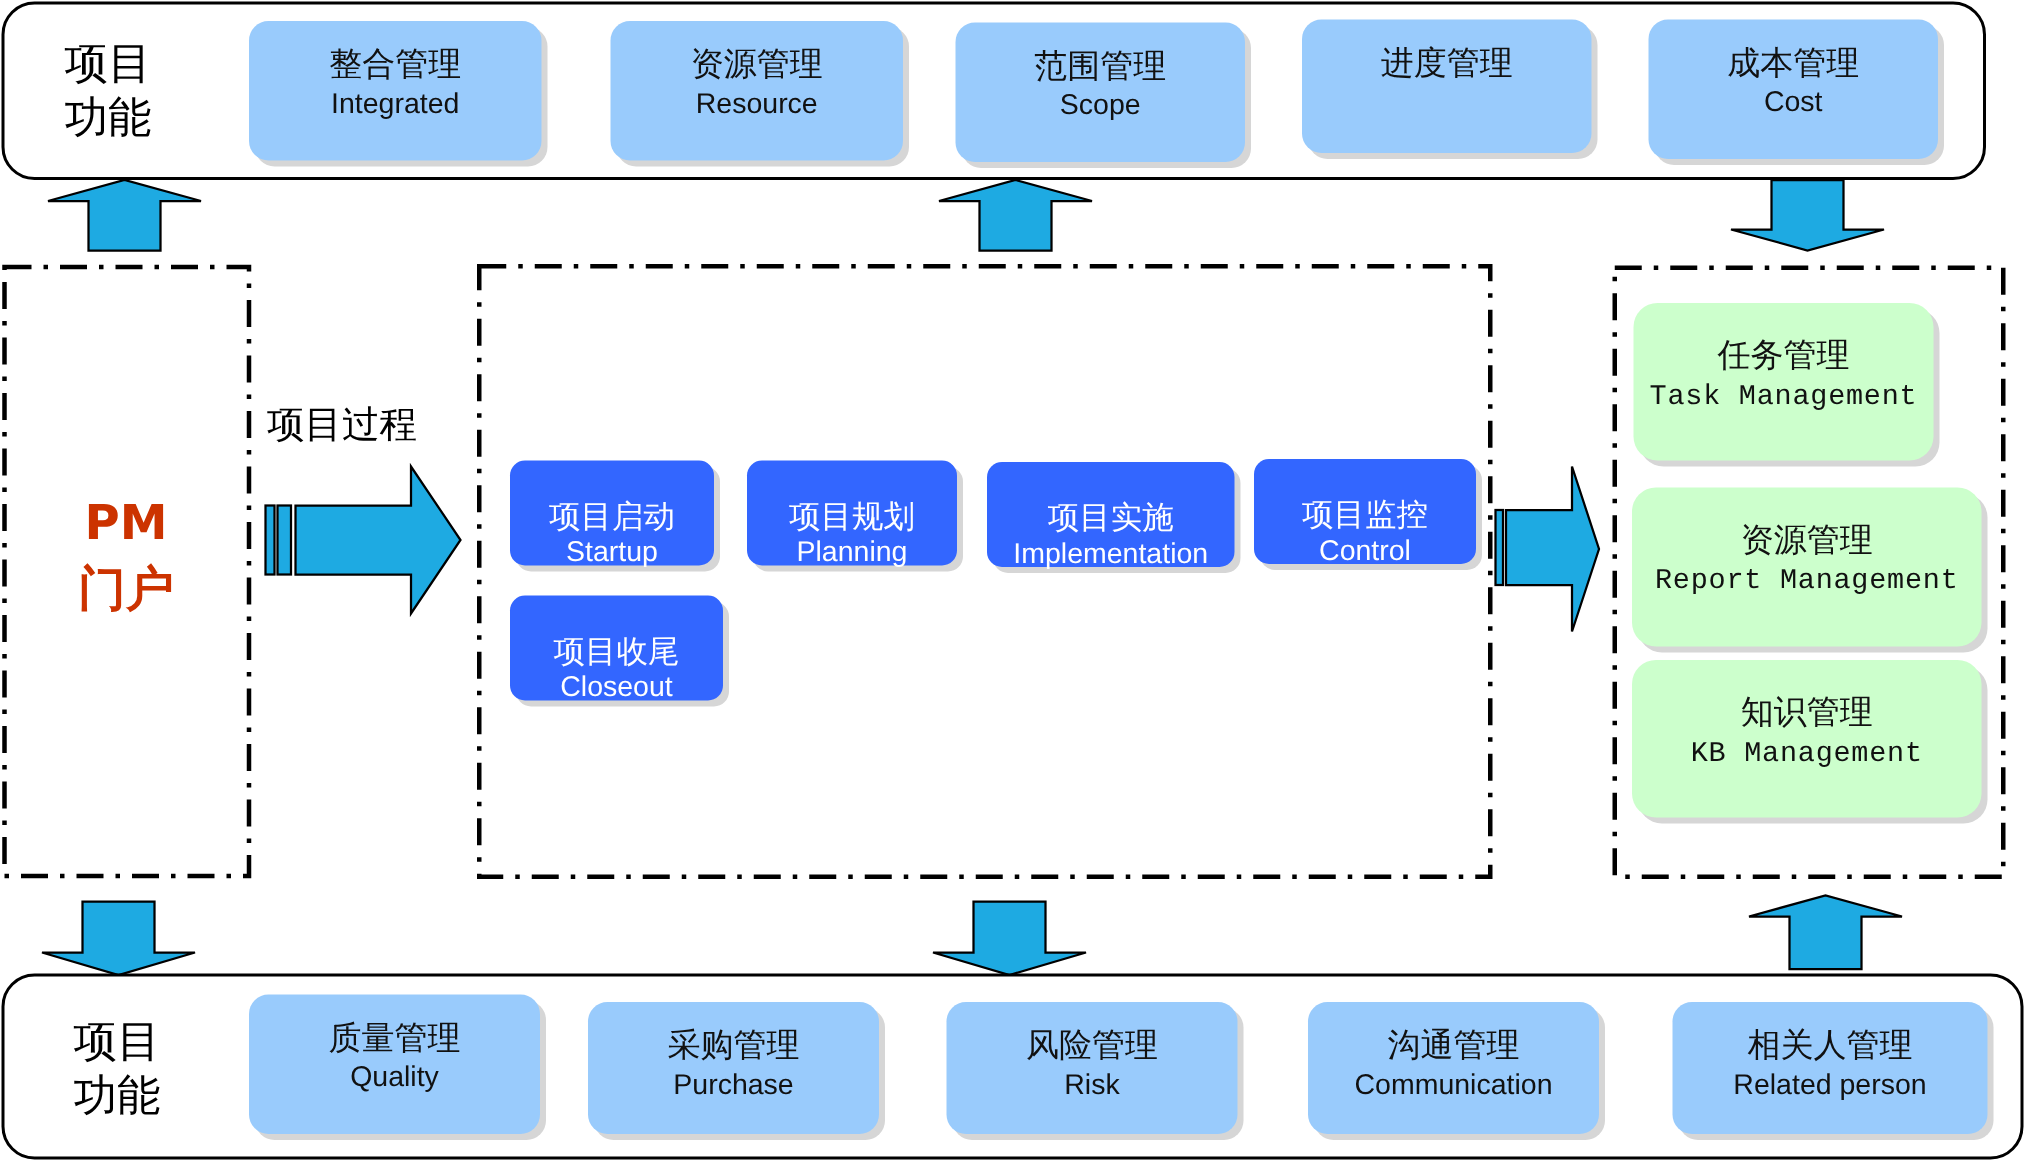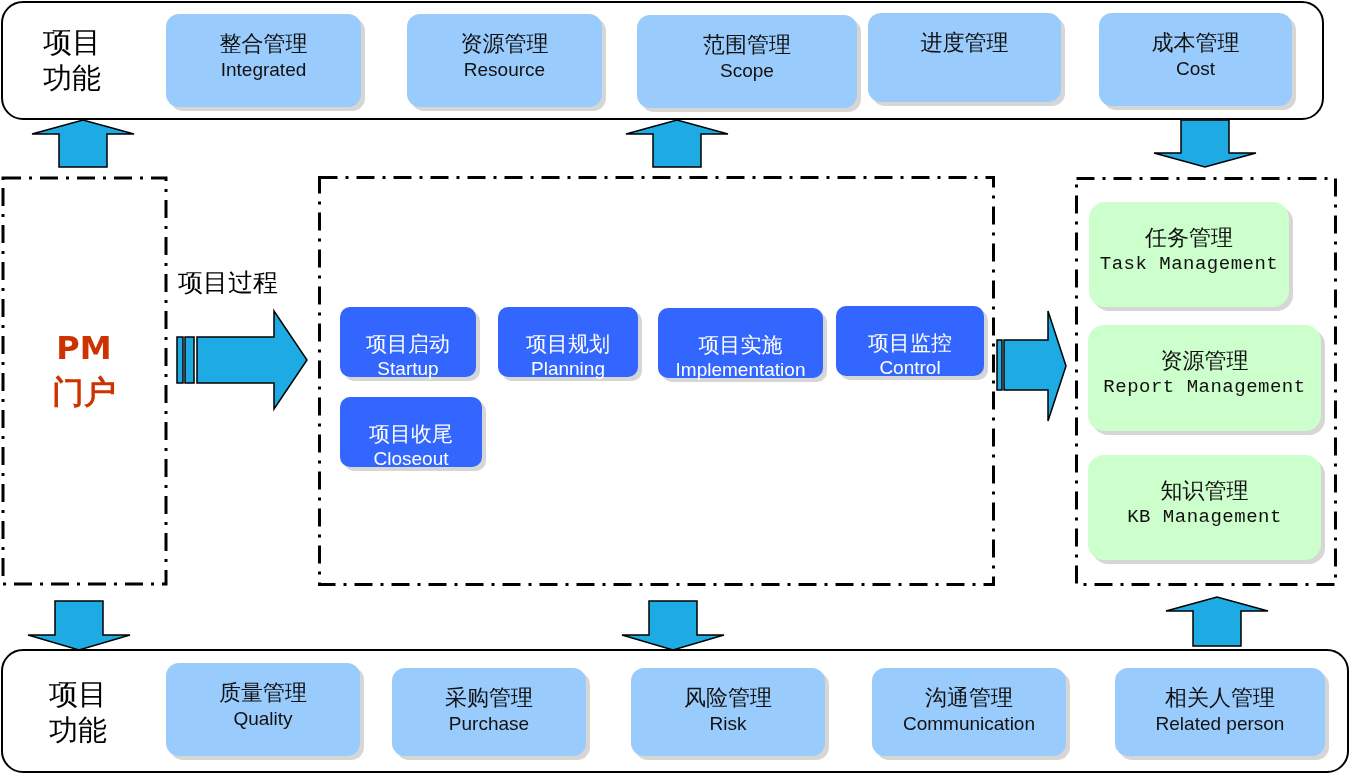--- a/index.html
+++ b/index.html
@@ -60,21 +60,21 @@
 </div>
 
 <div class="mod" style="left:166px; top:14px; width:195px; height:93px;">
   <span class="zh">整合管理</span>
   <span class="en">Integrated</span>
 </div>
 <div class="mod" style="left:407px; top:14px; width:195px; height:93px;">
   <span class="zh">资源管理</span>
   <span class="en">Resource</span>
 </div>
-<div class="mod" style="left:637px; top:15px; width:220px; height:93px;">
+<div class="mod" style="left:637px; top:15px; width:193px; height:93px;">
   <span class="zh">范围管理</span>
   <span class="en">Scope</span>
 </div>
 <div class="mod" style="left:868px; top:13px; width:193px; height:89px;">
   <span class="zh">进度管理</span>
 </div>
 <div class="mod" style="left:1099px; top:13px; width:193px; height:93px;">
   <span class="zh">成本管理</span>
   <span class="en">Cost</span>
 </div>
@@ -145,21 +145,21 @@
 </div>
 
 <div class="green" style="left:1089px; top:202px; width:200px; height:105px;">
   <span class="zh">任务管理</span>
   <span class="en">Task Management</span>
 </div>
 <div class="green" style="left:1088px; top:325px; width:233px; height:106px;">
   <span class="zh">资源管理</span>
   <span class="en">Report Management</span>
 </div>
-<div class="green" style="left:1088px; top:455px; width:233px; height:105px;">
+<div class="green" style="left:1088px; top:440px; width:233px; height:105px;">
   <span class="zh">知识管理</span>
   <span class="en">KB Management</span>
 </div>
 
 <svg class="arrow" style="left:26px; top:600px;" width="106" height="52">
   <polygon points="29,1 29,35 2,35 53,50 104,35 77,35 77,1" fill="#1eaae2" stroke="#000" stroke-width="1.5"></polygon>
 </svg>
 <svg class="arrow" style="left:620px; top:600px;" width="106" height="52">
   <polygon points="29,1 29,35 2,35 53,50 104,35 77,35 77,1" fill="#1eaae2" stroke="#000" stroke-width="1.5"></polygon>
 </svg>

